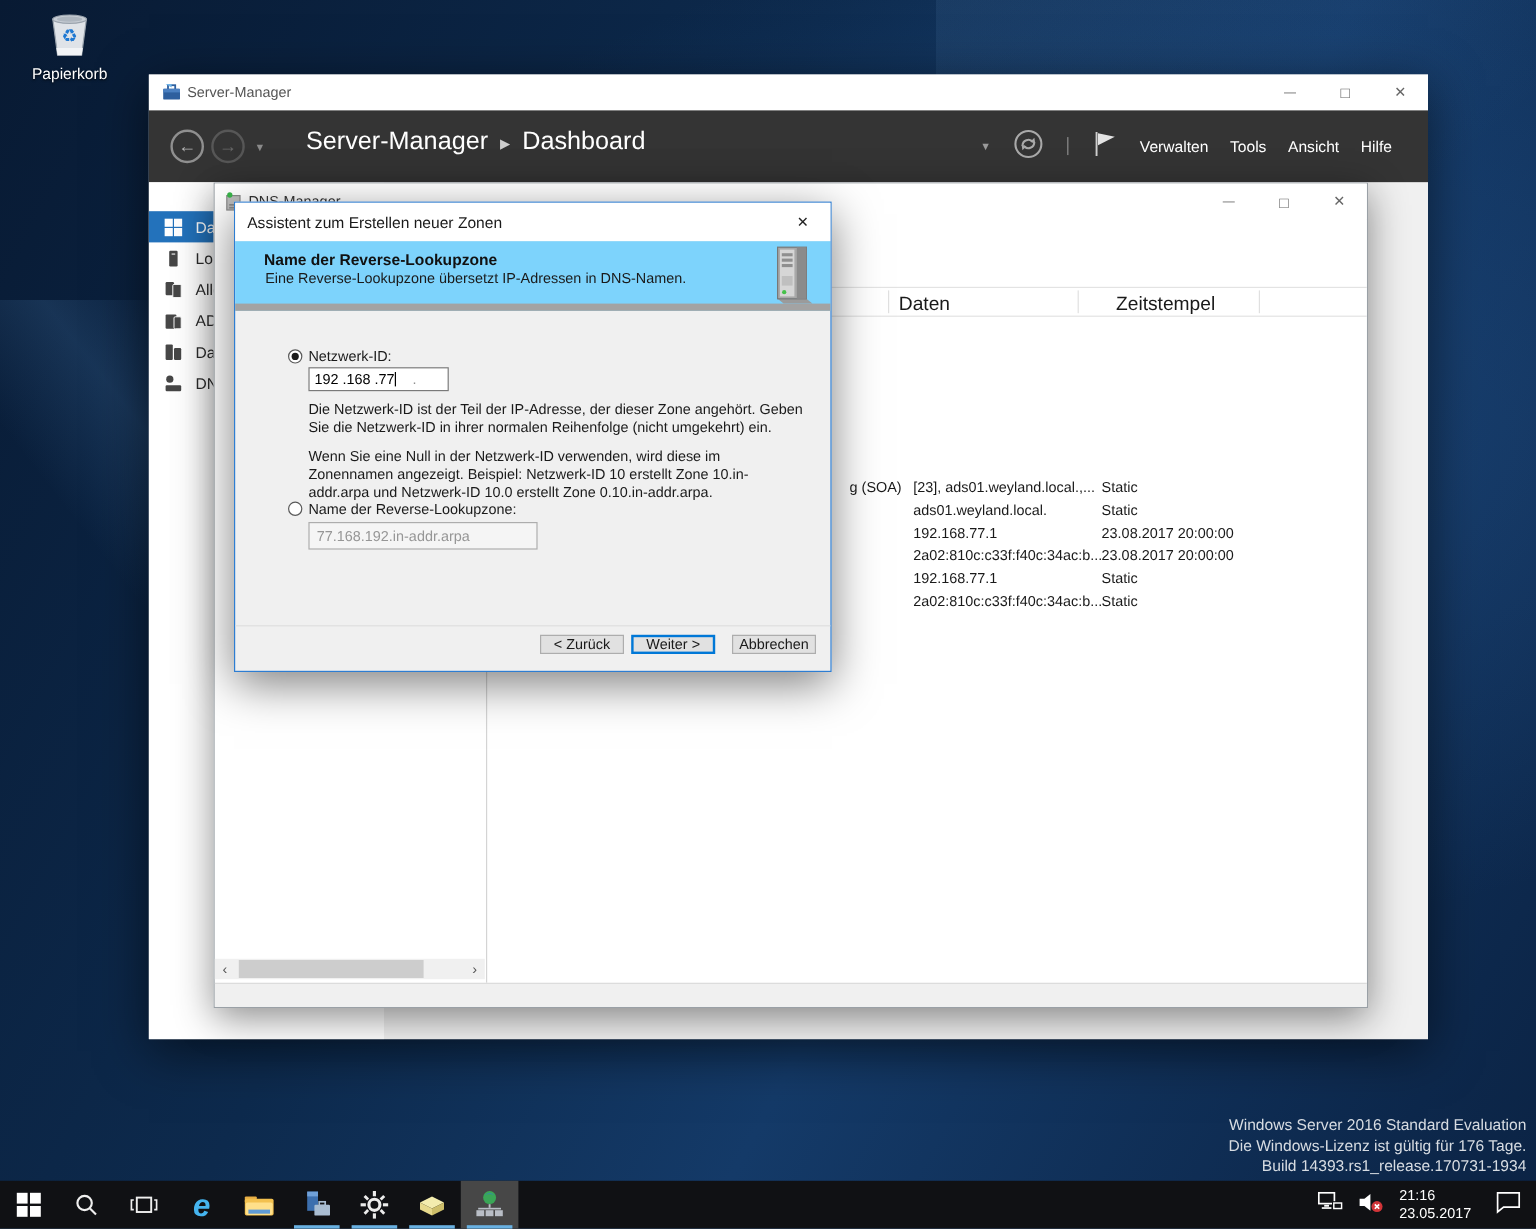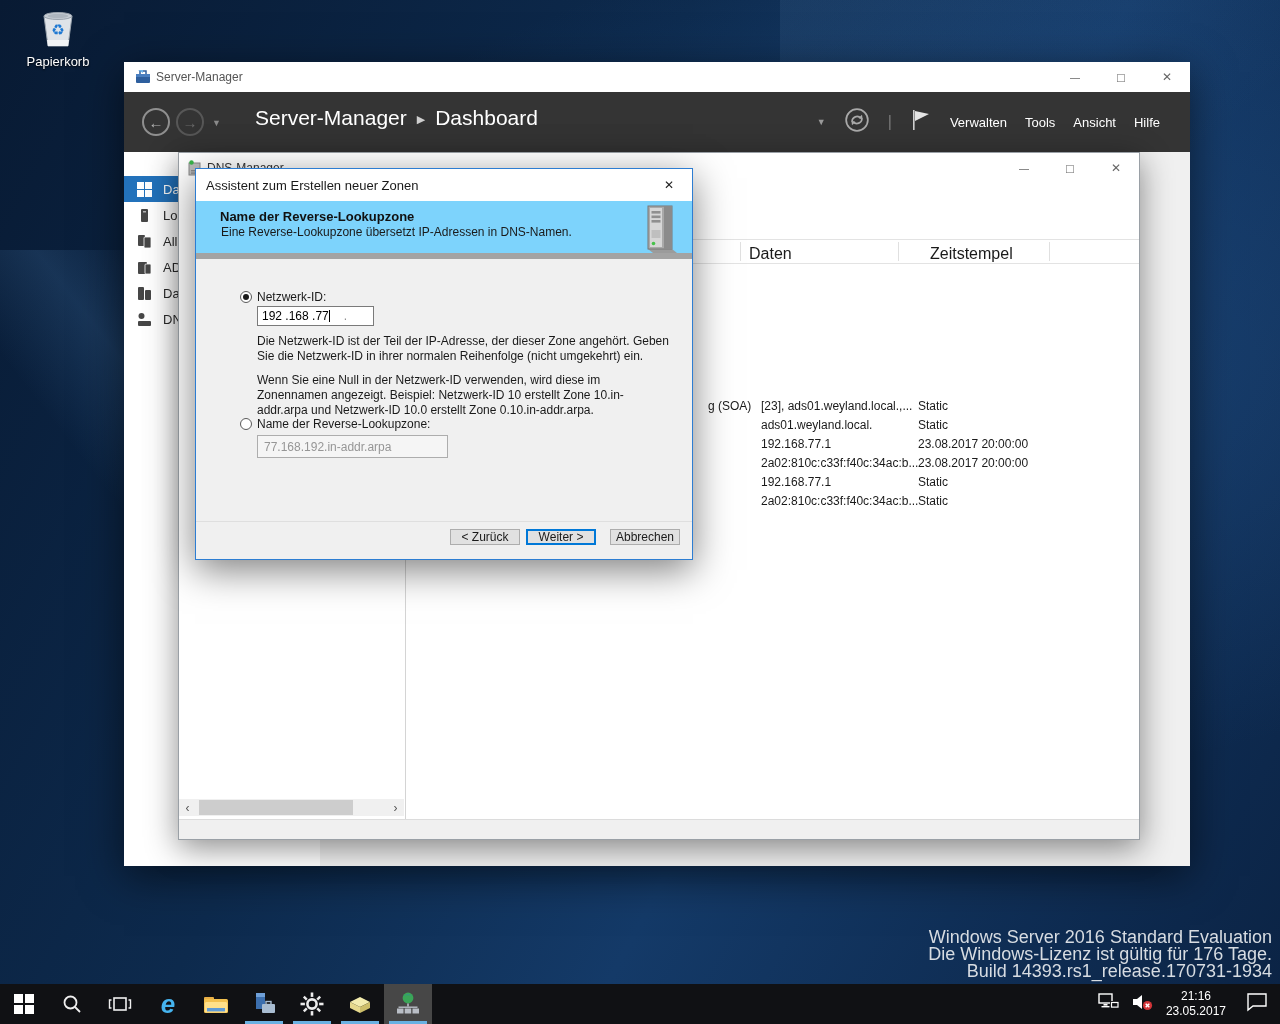--- a/index.html
+++ b/index.html
@@ -24,24 +24,24 @@
   .recycle { position:absolute; left:18px; top:6px; width:80px; text-align:center; }
   .recycle .bin { width:44px; height:46px; margin:0 auto; position:relative; }
   .recycle .label { color:#fff; font-size:13px; margin-top:2px; text-shadow:0 1px 2px rgba(0,0,0,.9); }
 
   
   .taskbar { position:absolute; left:0; bottom:0; width:1280px; height:40px; background:#101114; z-index:100; display:flex; align-items:stretch; }
   .tb-btn { width:48px; height:40px; display:flex; align-items:center; justify-content:center; position:relative; }
   .tb-btn.active { background:#474747; }
   .tb-underline { position:absolute; left:5px; right:5px; bottom:0; height:3px; background:#69b1e2; }
   .tray { position:absolute; right:0; top:0; height:40px; display:flex; align-items:center; gap:12px; padding-right:12px; }
-  .tray .clock { color:#fff; font-size:12px; line-height:15px; text-align:center; }
-
-  
-  .watermark { position:absolute; right:8px; bottom:44px; text-align:right; color:#d7dce2; font-size:18px; line-height:17px; z-index:5; }
+  .tray .clock { color:#fff; font-size:12px; line-height:15px; text-align:left; }
+
+  
+  .watermark { position:absolute; right:8px; bottom:44px; text-align:right; color:#d7dce2; font-size:13px; line-height:17px; z-index:5; }
 
   
   .winbtns { position:absolute; right:0; top:0; height:30px; display:flex; }
   .winbtn { width:46px; height:30px; display:flex; align-items:center; justify-content:center; color:#666; font-size:12px; }
   .glyph-min::before { content:"—"; font-size:10px; }
   .glyph-max::before { content:"□"; font-size:13px; }
   .glyph-close::before { content:"✕"; font-size:12px; }
 
   
   .sm-window { position:absolute; left:124px; top:62px; width:1066px; height:804px; background:#f0f0f0; z-index:10; box-shadow:0 10px 40px rgba(0,0,0,.55); overflow:hidden; }

